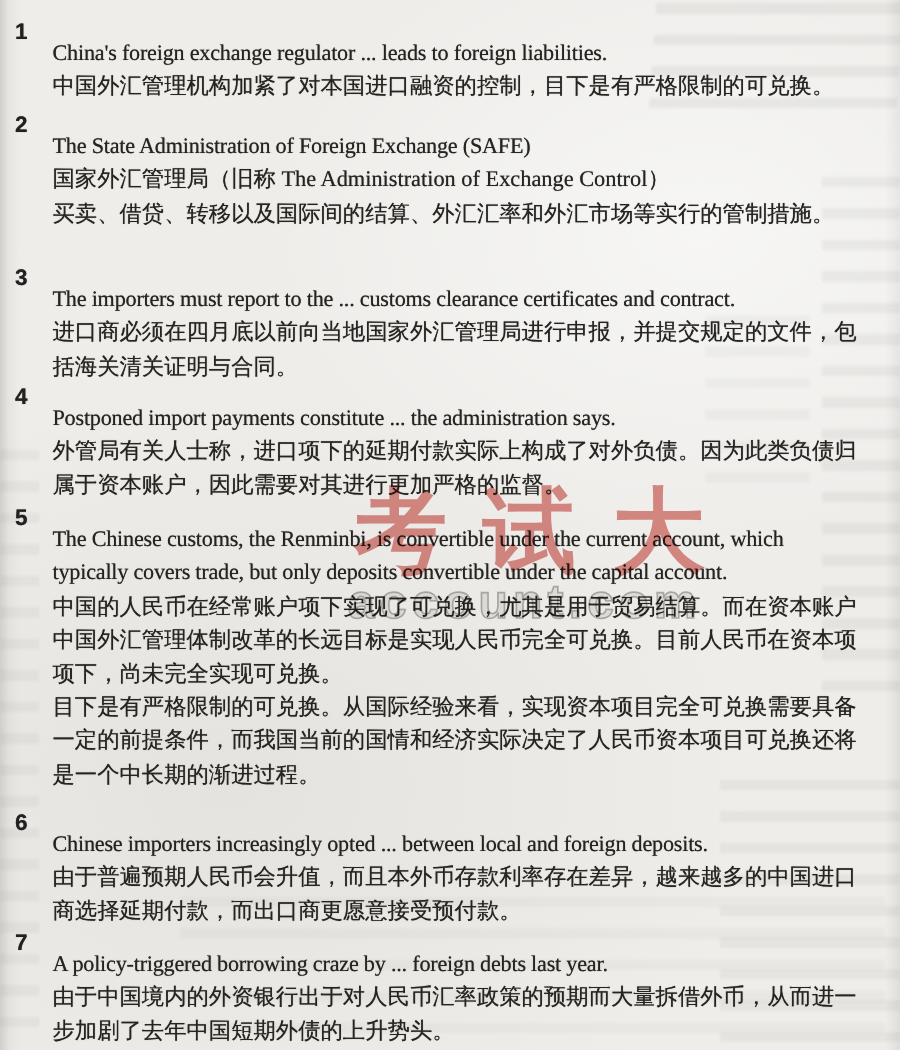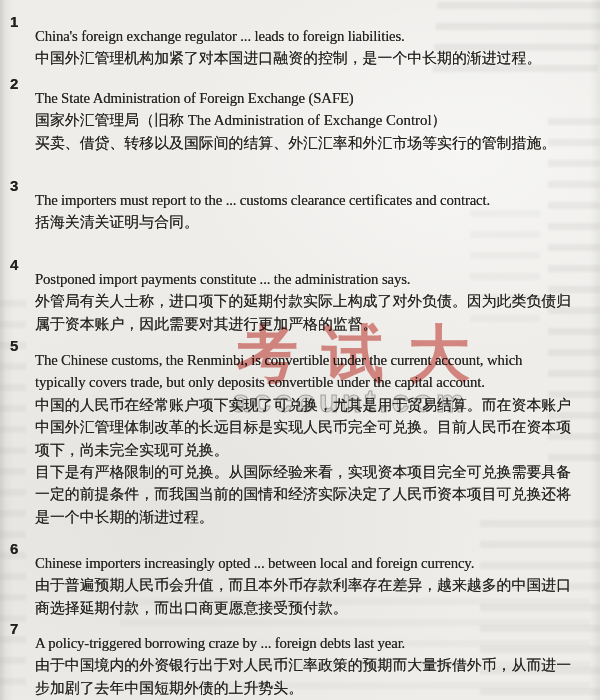--- a/index.html
+++ b/index.html
@@ -73,37 +73,38 @@
   <div class="ghost ghost-lines g2"></div>
   <div class="ghost ghost-lines g3"></div>
   <div class="ghost ghost-lines g4"></div>
   <div class="ghost ghost-lines g5"></div>
   <div class="ghost ghost-lines g6"></div>
 
   <div class="item i1">
     <span class="num">1</span>
     <div class="lines">
       <p class="en">China's foreign exchange regulator ... leads to foreign liabilities.</p>
-      <p class="zh">中国外汇管理机构加紧了对本国进口融资的控制，是一个中长期的渐进过程。</p>
+      <p class="zh">中国外汇管理机构加紧了对本国进口融资的控制，目下是有严格限制的可兑换。</p>
     </div>
   </div>
 
   <div class="item i2">
     <span class="num">2</span>
     <div class="lines">
       <p class="en">The State Administration of Foreign Exchange (SAFE)</p>
       <p class="zh">国家外汇管理局（旧称 The Administration of Exchange Control）</p>
       <p class="zh">买卖、借贷、转移以及国际间的结算、外汇汇率和外汇市场等实行的管制措施。</p>
     </div>
   </div>
 
   <div class="item i3">
     <span class="num">3</span>
     <div class="lines">
       <p class="en">The importers must report to the ... customs clearance certificates and contract.</p>
+      <p class="zh">进口商必须在四月底以前向当地国家外汇管理局进行申报，并提交规定的文件，包</p>
       <p class="zh">括海关清关证明与合同。</p>
     </div>
   </div>
 
   <div class="item i4">
     <span class="num">4</span>
     <div class="lines">
       <p class="en">Postponed import payments constitute ... the administration says.</p>
       <p class="zh">外管局有关人士称，进口项下的延期付款实际上构成了对外负债。因为此类负债归</p>
       <p class="zh">属于资本账户，因此需要对其进行更加严格的监督。</p>
@@ -120,21 +121,21 @@
       <p class="zh">项下，尚未完全实现可兑换。</p>
       <p class="zh">目下是有严格限制的可兑换。从国际经验来看，实现资本项目完全可兑换需要具备</p>
       <p class="zh">一定的前提条件，而我国当前的国情和经济实际决定了人民币资本项目可兑换还将</p>
       <p class="zh">是一个中长期的渐进过程。</p>
     </div>
   </div>
 
   <div class="item i6">
     <span class="num">6</span>
     <div class="lines">
-      <p class="en">Chinese importers increasingly opted ... between local and foreign currency.</p>
+      <p class="en">Chinese importers increasingly opted ... between local and foreign deposits.</p>
       <p class="zh">由于普遍预期人民币会升值，而且本外币存款利率存在差异，越来越多的中国进口</p>
       <p class="zh">商选择延期付款，而出口商更愿意接受预付款。</p>
     </div>
   </div>
 
   <div class="item i7">
     <span class="num">7</span>
     <div class="lines">
       <p class="en">A policy-triggered borrowing craze by ... foreign debts last year.</p>
       <p class="zh">由于中国境内的外资银行出于对人民币汇率政策的预期而大量拆借外币，从而进一</p>

